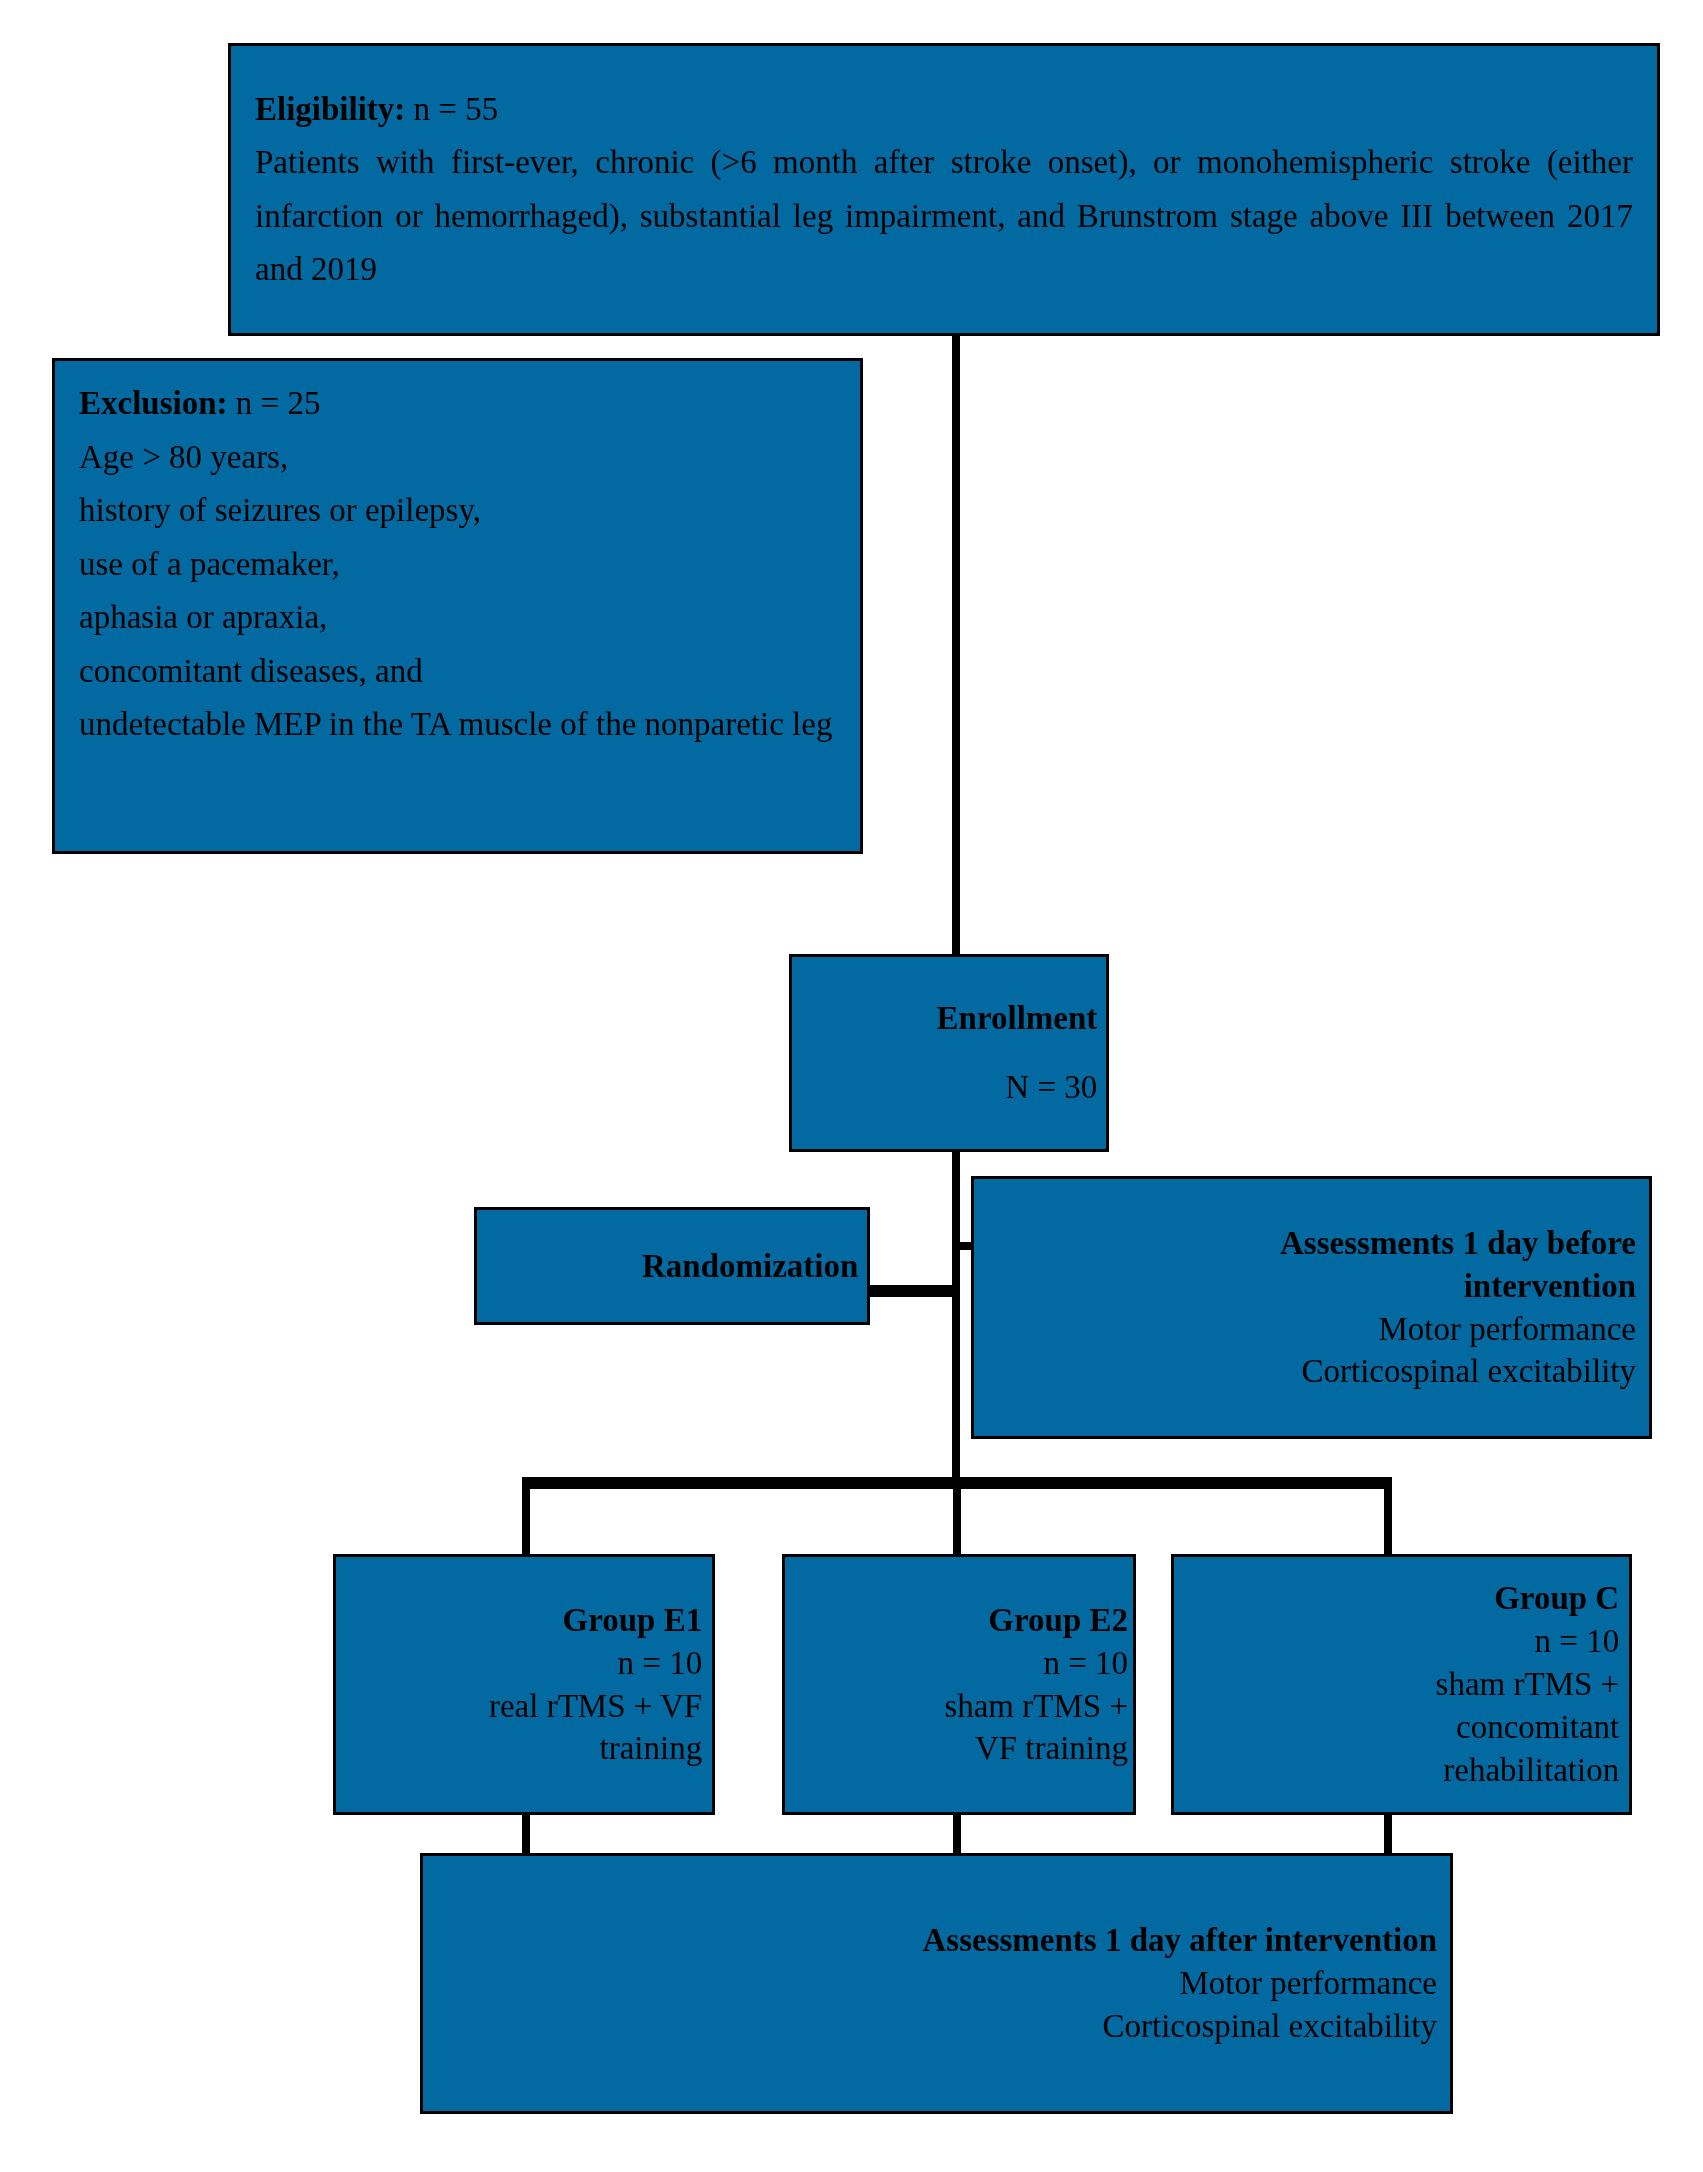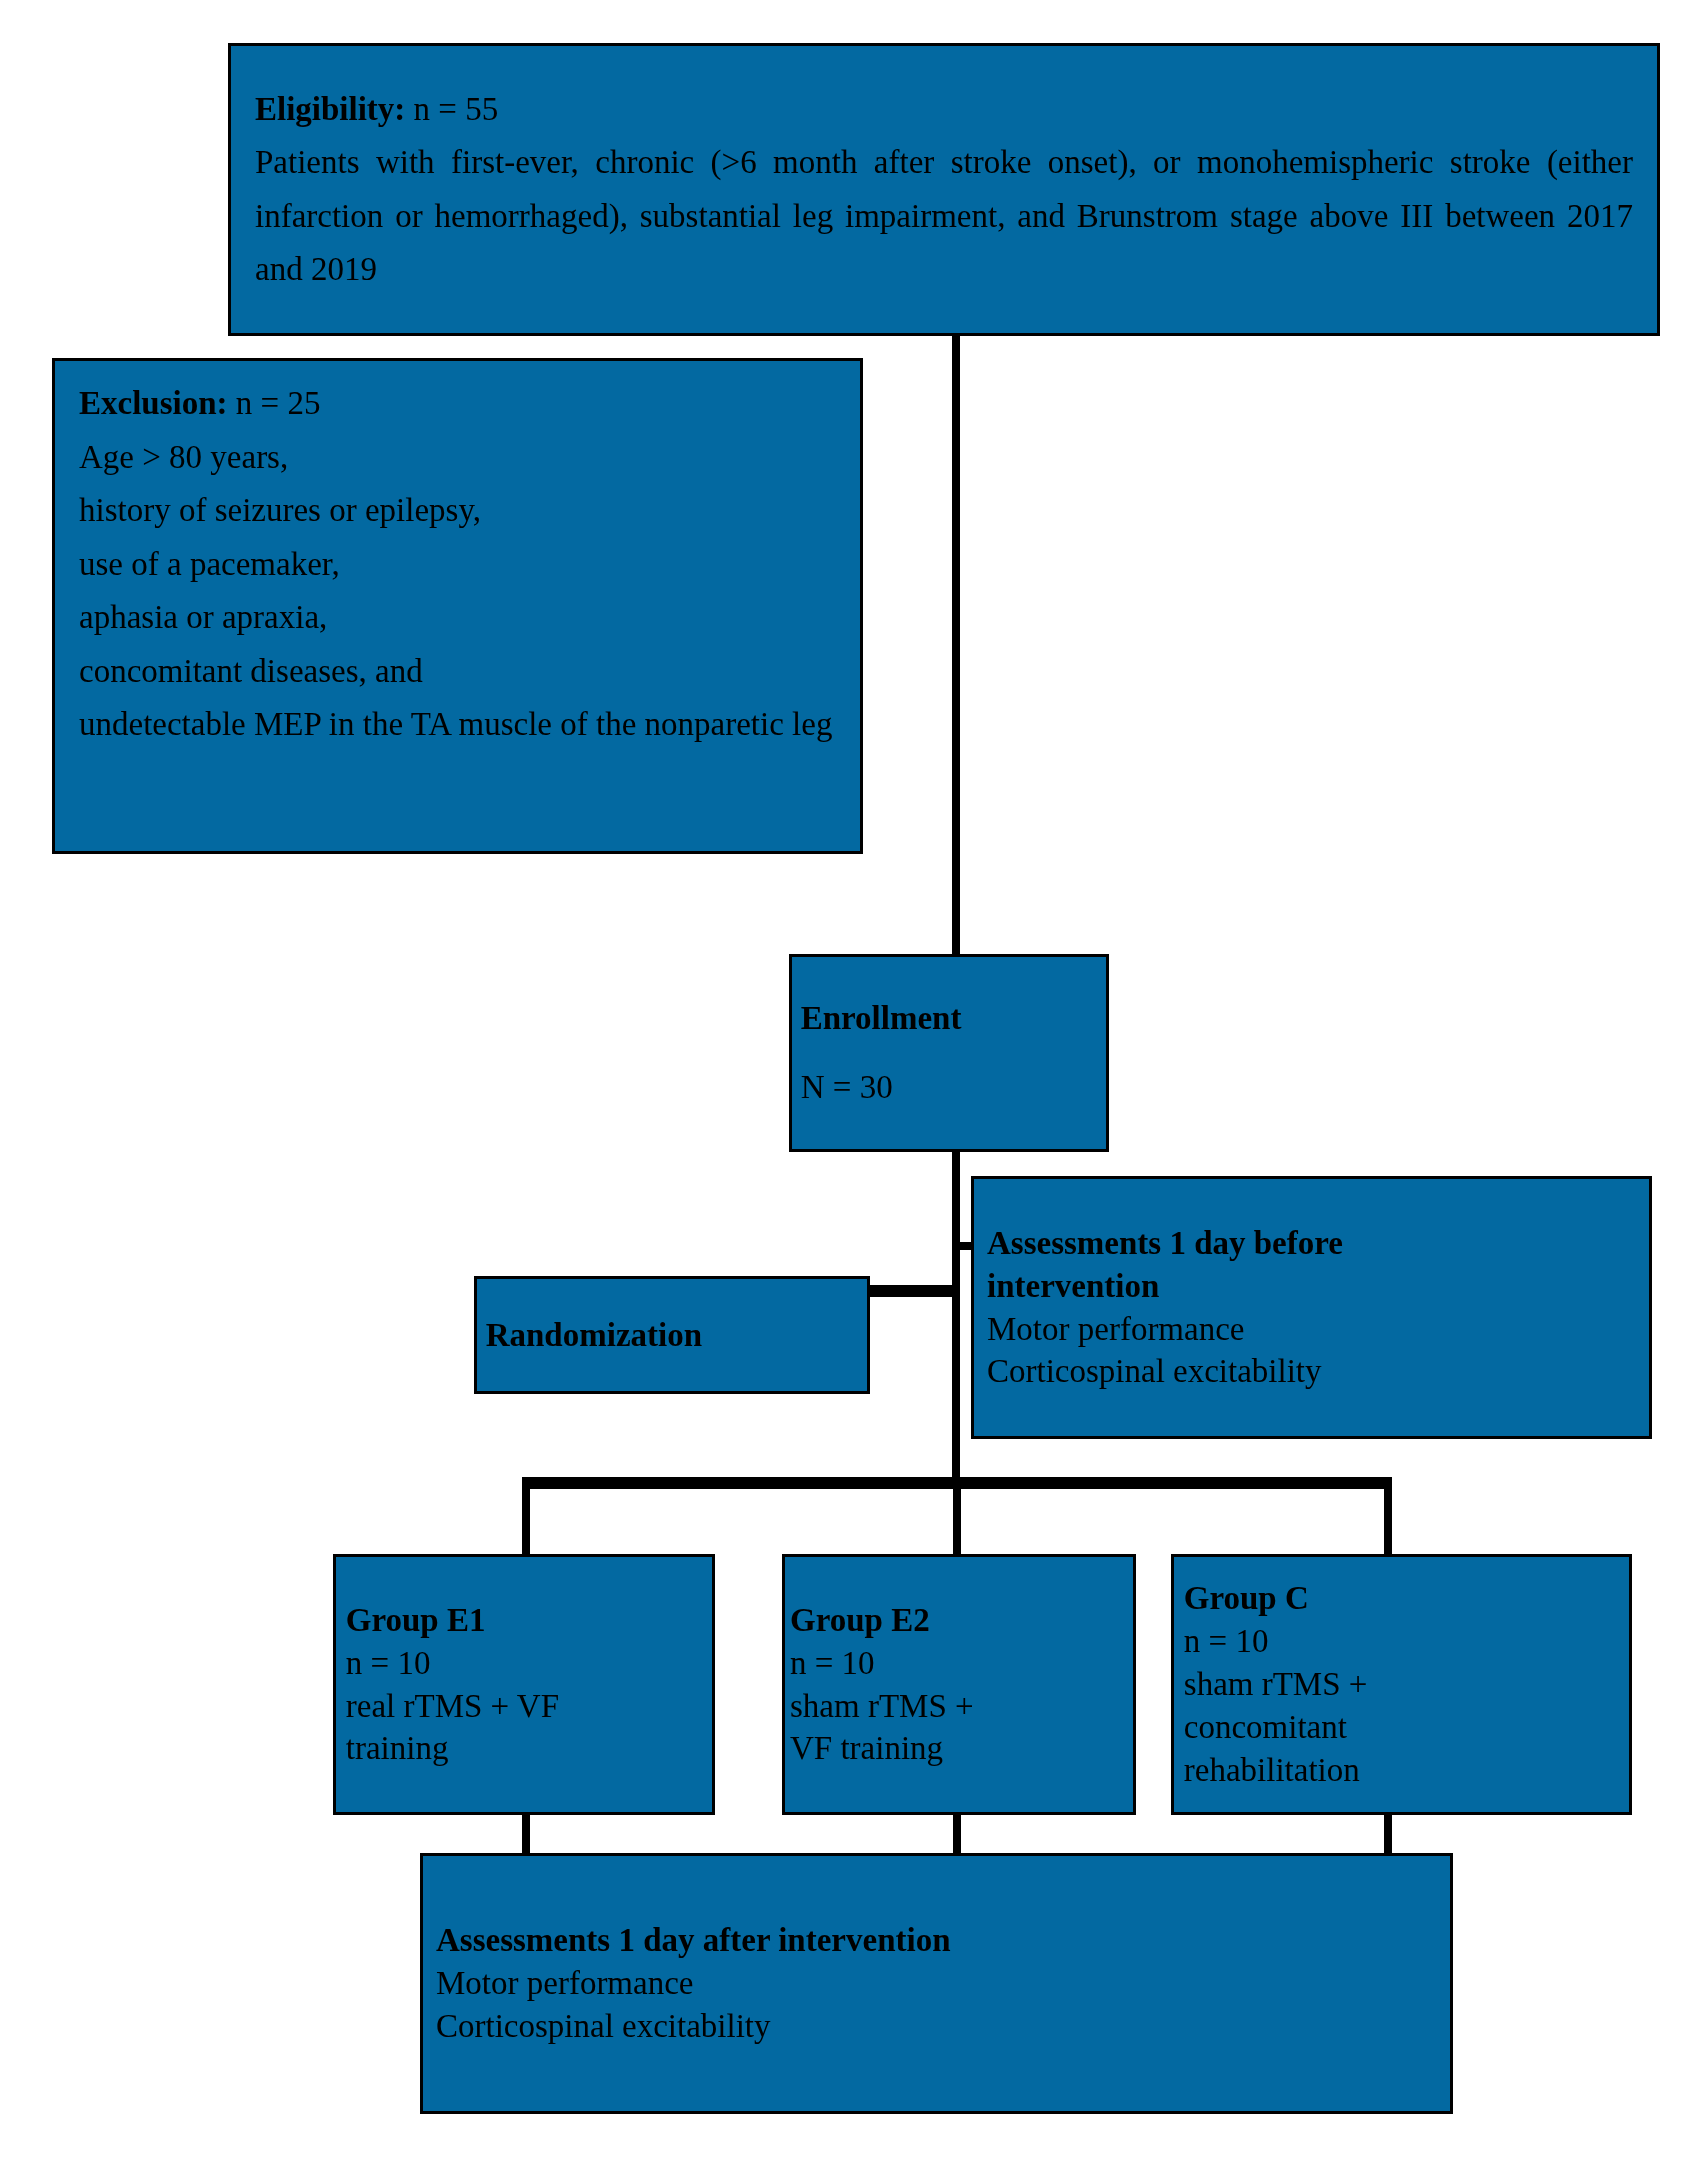--- a/index.html
+++ b/index.html
@@ -37,21 +37,21 @@
 
   
   .lead { font-size: 33px; line-height: 1.62; }
   .lead b { font-weight: bold; }
   .just {
     text-align: justify;
     text-align-last: left;
     font-size: 33px;
     line-height: 1.62;
   }
-  .ctr { text-align: left; font-size: 33px; line-height: 1.42; }
+  .ctr { text-align: right; font-size: 33px; line-height: 1.42; }
   .ctr.tight { line-height: 1.30; }
   .bold { font-weight: bold; }
   .listline { font-size: 33px; line-height: 1.62; }
   .gap { height: 22px; }
 
   
   .ln {
     position: absolute;
     background: #000000;
     z-index: 1;
@@ -106,21 +106,21 @@
   </div>
 
   <div class="box" style="left:789px; top:954px; width:320px; height:198px;">
     <div class="inner" style="padding:0 8.7px;">
       <div class="ctr bold">Enrollment</div>
       <div class="gap"></div>
       <div class="ctr">N = 30</div>
     </div>
   </div>
 
-  <div class="box" style="left:474px; top:1276px; width:396px; height:118px;">
+  <div class="box" style="left:474px; top:1207px; width:396px; height:118px;">
     <div class="inner" style="padding:0 8.7px;">
       <div class="ctr bold">Randomization</div>
     </div>
   </div>
 
   <div class="box" style="left:971px; top:1176px; width:681px; height:263px;">
     <div class="inner" style="padding:0 13px;">
       <div class="ctr bold tight">Assessments 1 day before</div>
       <div class="ctr bold tight">intervention</div>
       <div class="ctr tight">Motor performance</div>

